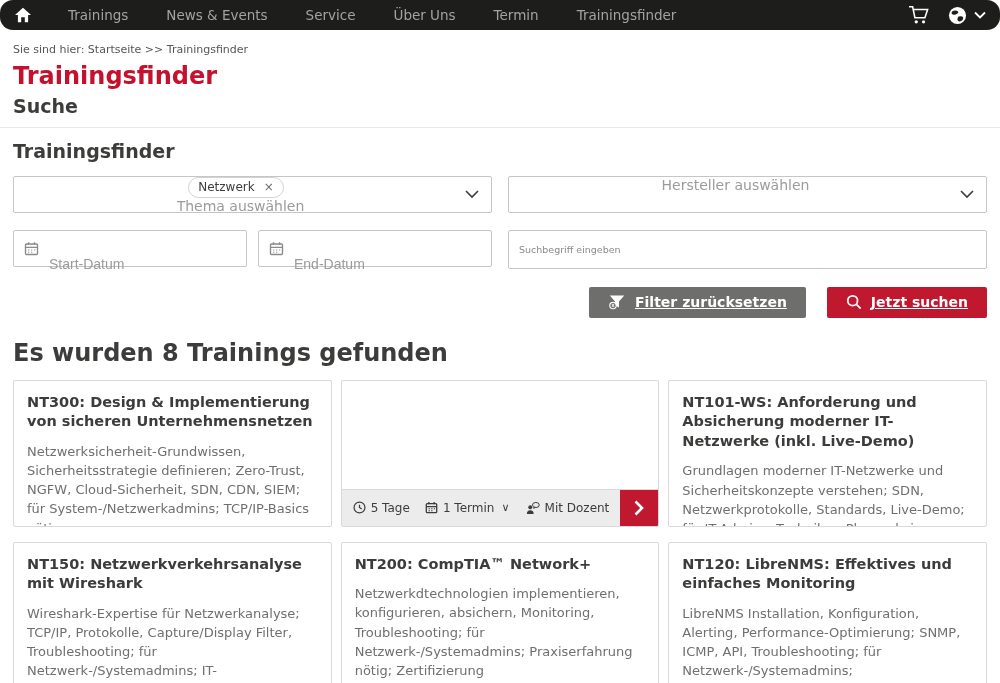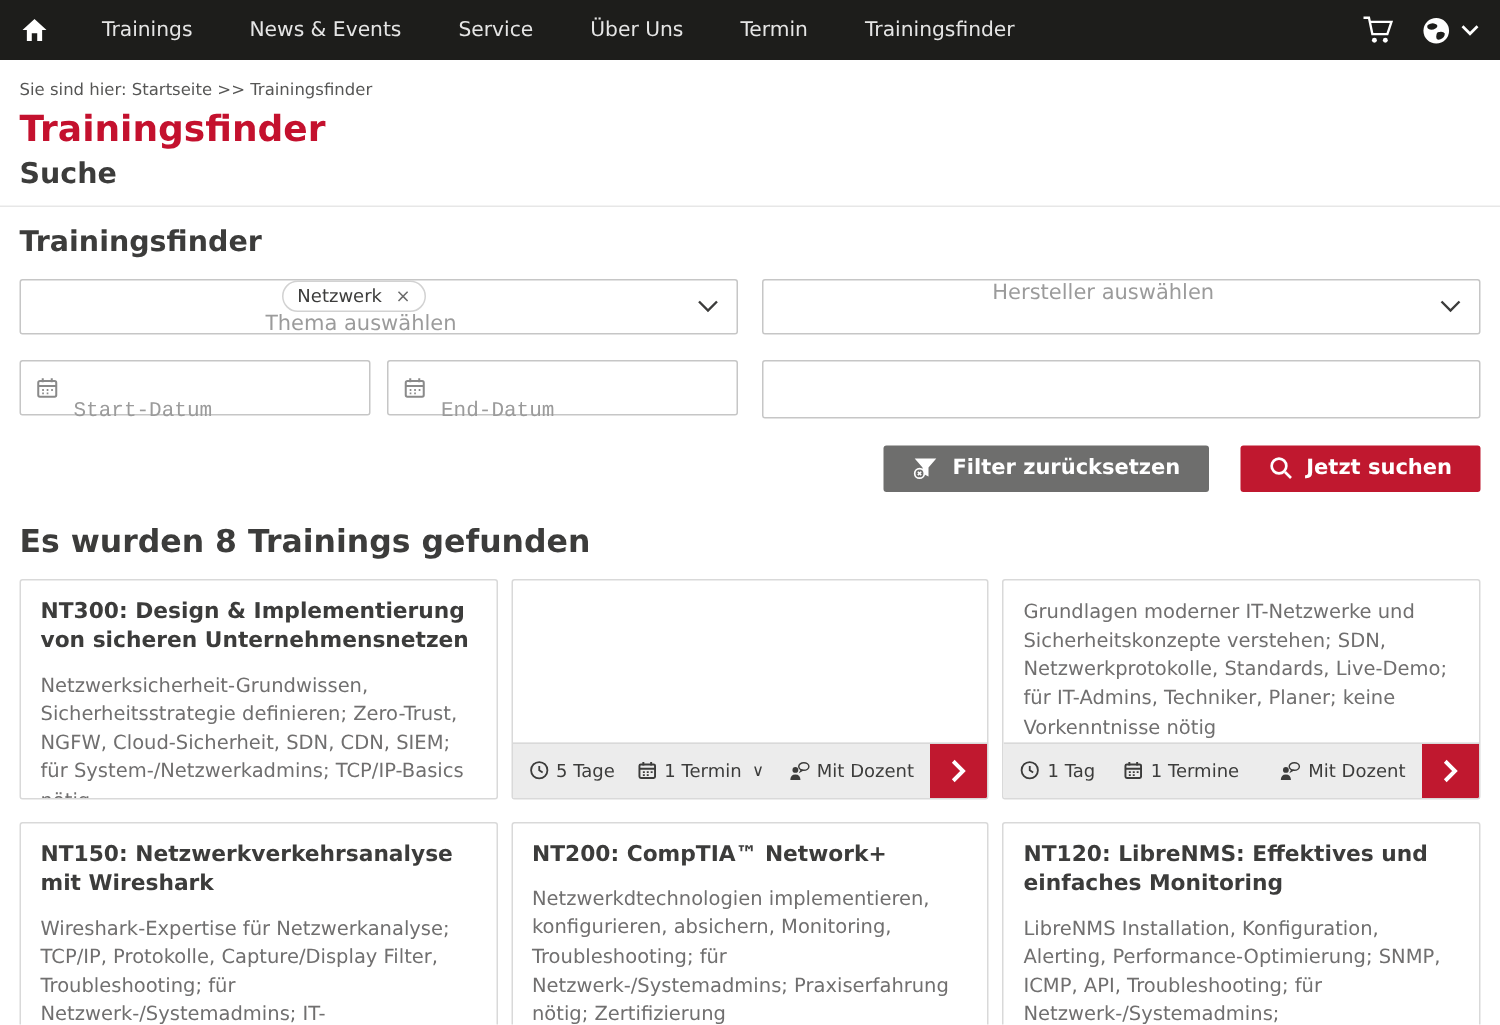--- a/index.html
+++ b/index.html
@@ -4,22 +4,22 @@
 <style>
   * { box-sizing: border-box; }
   html,body { margin:0; padding:0; }
   body {
     width:1000px; height:683px; overflow:hidden;
     background:#ffffff; color:#3c3c3b;
     font-family:"DejaVu Sans", sans-serif;
   }
   
   .topnav {
-    height:40px; background:#1d1d1b; color:#e5e5e5;
-    display:flex; align-items:center; padding:0 14px;
+    height:30px; background:#1d1d1b; color:#a3a3a3;
+    display:flex; align-items:center; padding:0 14px;border-radius:13px;
   }
   .home-btn { display:flex; align-items:center; margin-right:36px; cursor:pointer; }
   .nav-item { font-size:13.5px; margin-right:38px; white-space:nowrap; cursor:pointer; }
   .nav-right { margin-left:auto; display:flex; align-items:center; gap:18px; }
   .nav-right .icon-btn { display:flex; align-items:center; cursor:pointer; }
   .globe-wrap { display:flex; align-items:center; gap:7px; }
 
   
   .page { padding:0 13px; }
   .breadcrumb { font-size:11px; color:#565655; margin-top:13px; }
@@ -42,45 +42,45 @@
     padding:2px 9px 3px; margin-right:9px; font-size:12px; color:#3c3c3b; white-space:nowrap;
   }
   .chip .chip-x { color:#6b6b6b; cursor:pointer; font-size:12px; line-height:1; }
   .date-row { display:flex; gap:11px; }
   .date-box {
     flex:1; border:1px solid #c6c6c6; border-radius:2px; height:37px;
     display:flex; align-items:center; gap:8px; padding:0 10px; color:#8f8f8f;
   }
   .date-box input {
     border:none; outline:none; width:100%; font-size:14px;
-    font-family:Liberation Mono, monospace; color:#6d28d9; background:transparent;margin-top:32px;
+    font-family:Liberation Sans, sans-serif; color:#6d28d9; background:transparent;margin-top:32px;
   }
   .date-box input::placeholder { color:#9b9b9b; }
   .keyword-box {
     border:1px solid #c6c6c6; border-radius:2px; height:39px;
     padding:4px 10px 3px; display:flex; flex-direction:column; justify-content:center;
   }
   .keyword-label { font-size:9.5px; color:#8a8a8a; line-height:1.2; }
   .keyword-box input {
     border:none; outline:none; padding:0; font-size:14.5px; color:#3c3c3b;
     font-family:"DejaVu Sans", sans-serif; background:transparent;
   }
 
   
   .actions { display:flex; justify-content:flex-end; gap:21px; margin-top:18px; }
   .btn {
     height:31px; display:inline-flex; align-items:center; gap:9px; padding:0 19px;
     border:none; border-radius:2px; color:#fff; font-size:14px; font-weight:bold;
-    font-family:"DejaVu Sans", sans-serif; cursor:pointer; white-space:nowrap;
+    font-family:"DejaVu Sans", sans-serif; cursor:pointer; white-space:nowrap;text-decoration:underline;
   }
   .btn-gray { background:#6e6e6d; }
   .btn-red  { background:#c0182f;text-align:center; }
 
   
-  .results-heading { font-size:21px; font-weight:bold; margin:21px 0 13px; }
+  .results-heading { font-size:24px; font-weight:bold; margin:21px 0 13px; }
   .cards { display:grid; grid-template-columns:repeat(3,1fr); gap:15px 9px; }
   .card {
     border:1px solid #d9d9d9; border-radius:2px; background:#fff;
     height:147px; display:flex; flex-direction:column; overflow:hidden;
   }
   .card-body { padding:12px 13px 0; }
   .card-title { font-size:14.5px; font-weight:bold; color:#3c3c3b; margin:0 0 10px; line-height:1.35; }
   .card-desc { font-size:13px; color:#706f6f; margin:0; line-height:1.48; }
   .card-footer {
     margin-top:auto; background:#ececec; border-top:1px solid #d9d9d9;
@@ -189,20 +189,21 @@
             <rect x="2" y="4" width="16" height="14" rx="1.5"></rect>
             <path d="M2 8.5 H18 M6 1.5 V5 M14 1.5 V5"></path>
             <path d="M5.5 12 H7 M9.5 12 H11 M13.5 12 H15 M5.5 15 H7 M9.5 15 H11" stroke-width="1.6"></path>
           </svg>
         </span>
         <input type="text" placeholder="End-Datum" style="">
       </div>
     </div>
 
     <div class="keyword-box">
+      <span class="keyword-label">Suchbegriff eingeben</span>
     </div>
   </div>
 
   <div class="actions">
     <button class="btn btn-gray">
       <span>
         <svg width="18" height="16" viewBox="0 0 22 20">
           <path d="M2 2 H20 L13.5 9.5 V17 L8.5 14.5 V9.5 Z" fill="#fff"></path>
           <circle cx="6" cy="14.5" r="4" fill="#6e6e6d" stroke="#fff" stroke-width="1.4"></circle>
           <path d="M4.6 13.1 L7.4 15.9 M7.4 13.1 L4.6 15.9" stroke="#fff" stroke-width="1.3"></path>
@@ -310,20 +311,21 @@
               <svg width="10" height="16" viewBox="0 0 10 16" fill="none" stroke="#fff" stroke-width="2.6">
                 <path d="M1.5 1.5 L8 8 L1.5 14.5"></path>
               </svg>
             </span>
         </button>
       </div>
     </article>
 
     <article class="card">
       <div class="card-body">
+        <h4 class="card-title">NT101-WS: Anforderung und Absicherung moderner IT-Netzwerke (inkl. Live-Demo)</h4>
         <p class="card-desc">Grundlagen moderner IT-Netzwerke und Sicherheitskonzepte verstehen; SDN, Netzwerkprotokolle, Standards, Live-Demo; für IT-Admins, Techniker, Planer; keine Vorkenntnisse nötig</p>
       </div>
       <div class="card-footer">
         <span class="meta">
           <span>
               <svg width="13" height="13" viewBox="0 0 16 16" fill="none" stroke="#3c3c3b" stroke-width="1.5">
                 <circle cx="8" cy="8" r="6.7"></circle>
                 <path d="M8 4.5 V8 L10.8 9.8"></path>
               </svg>
             </span>

